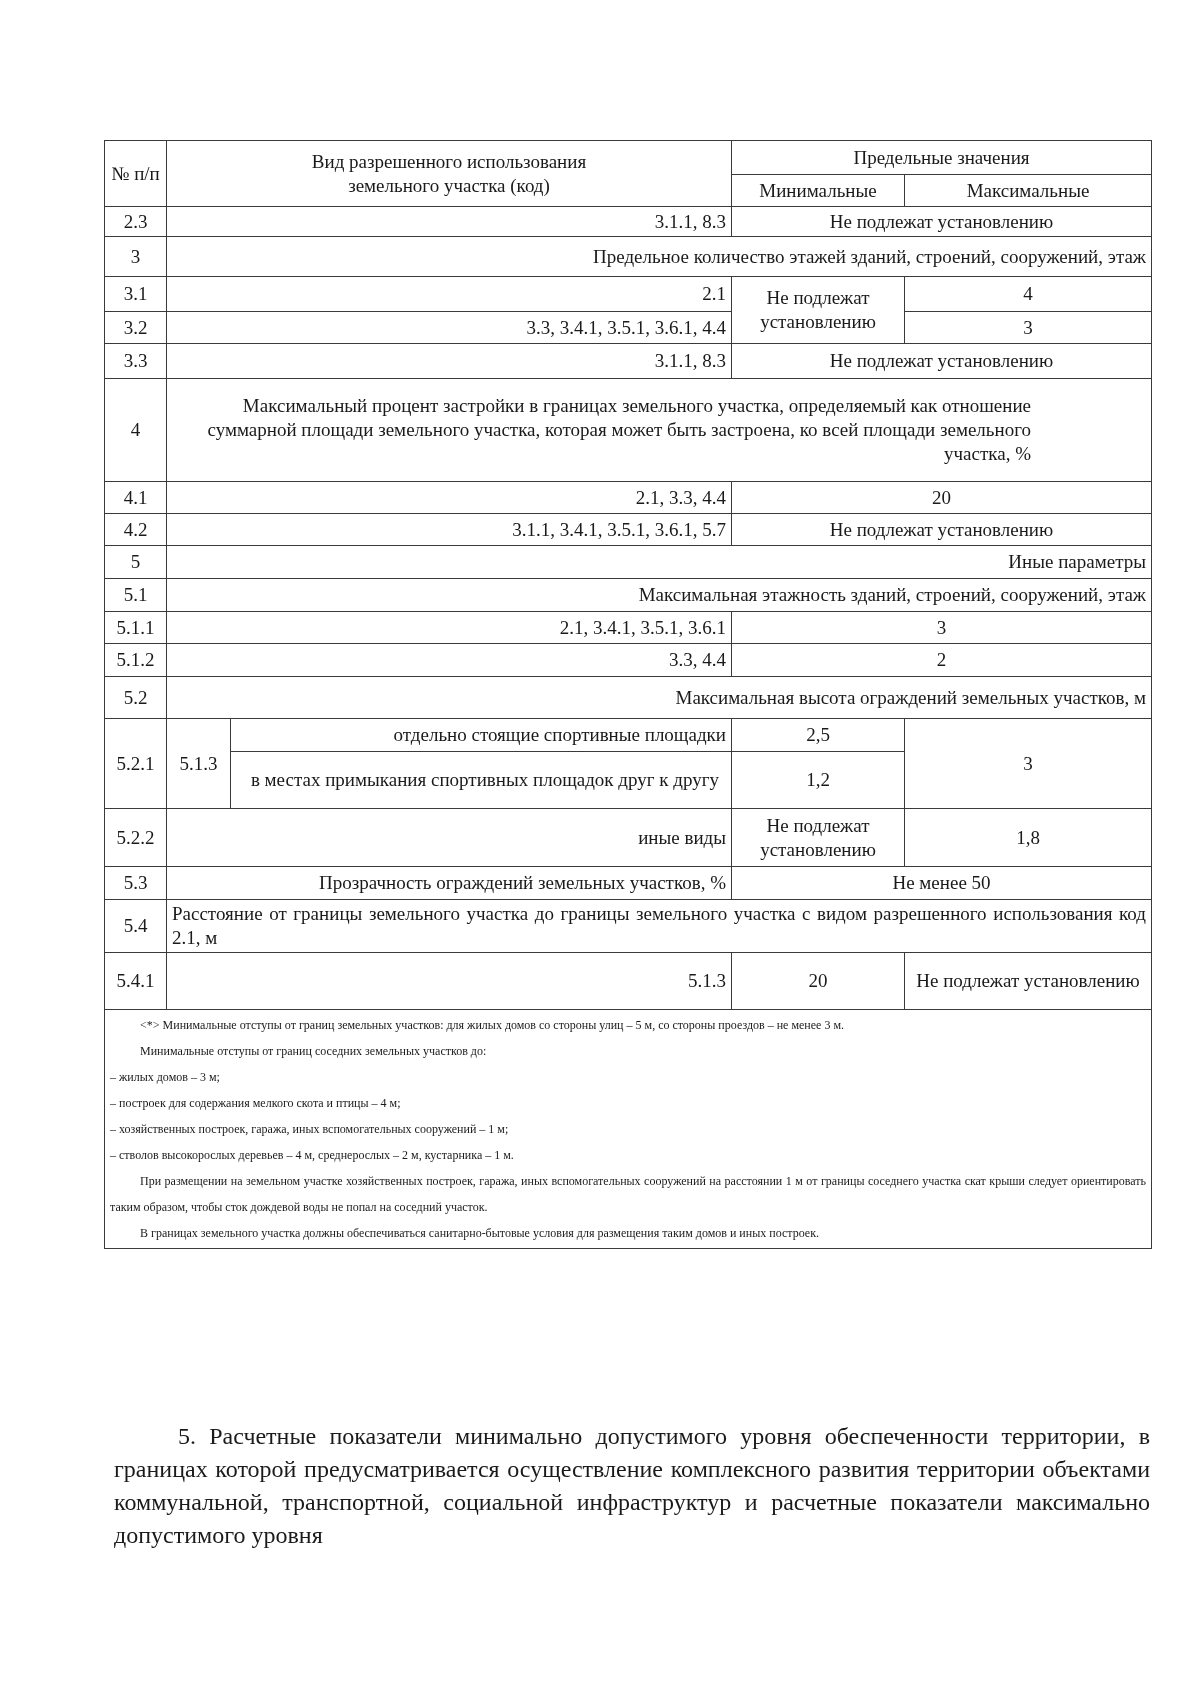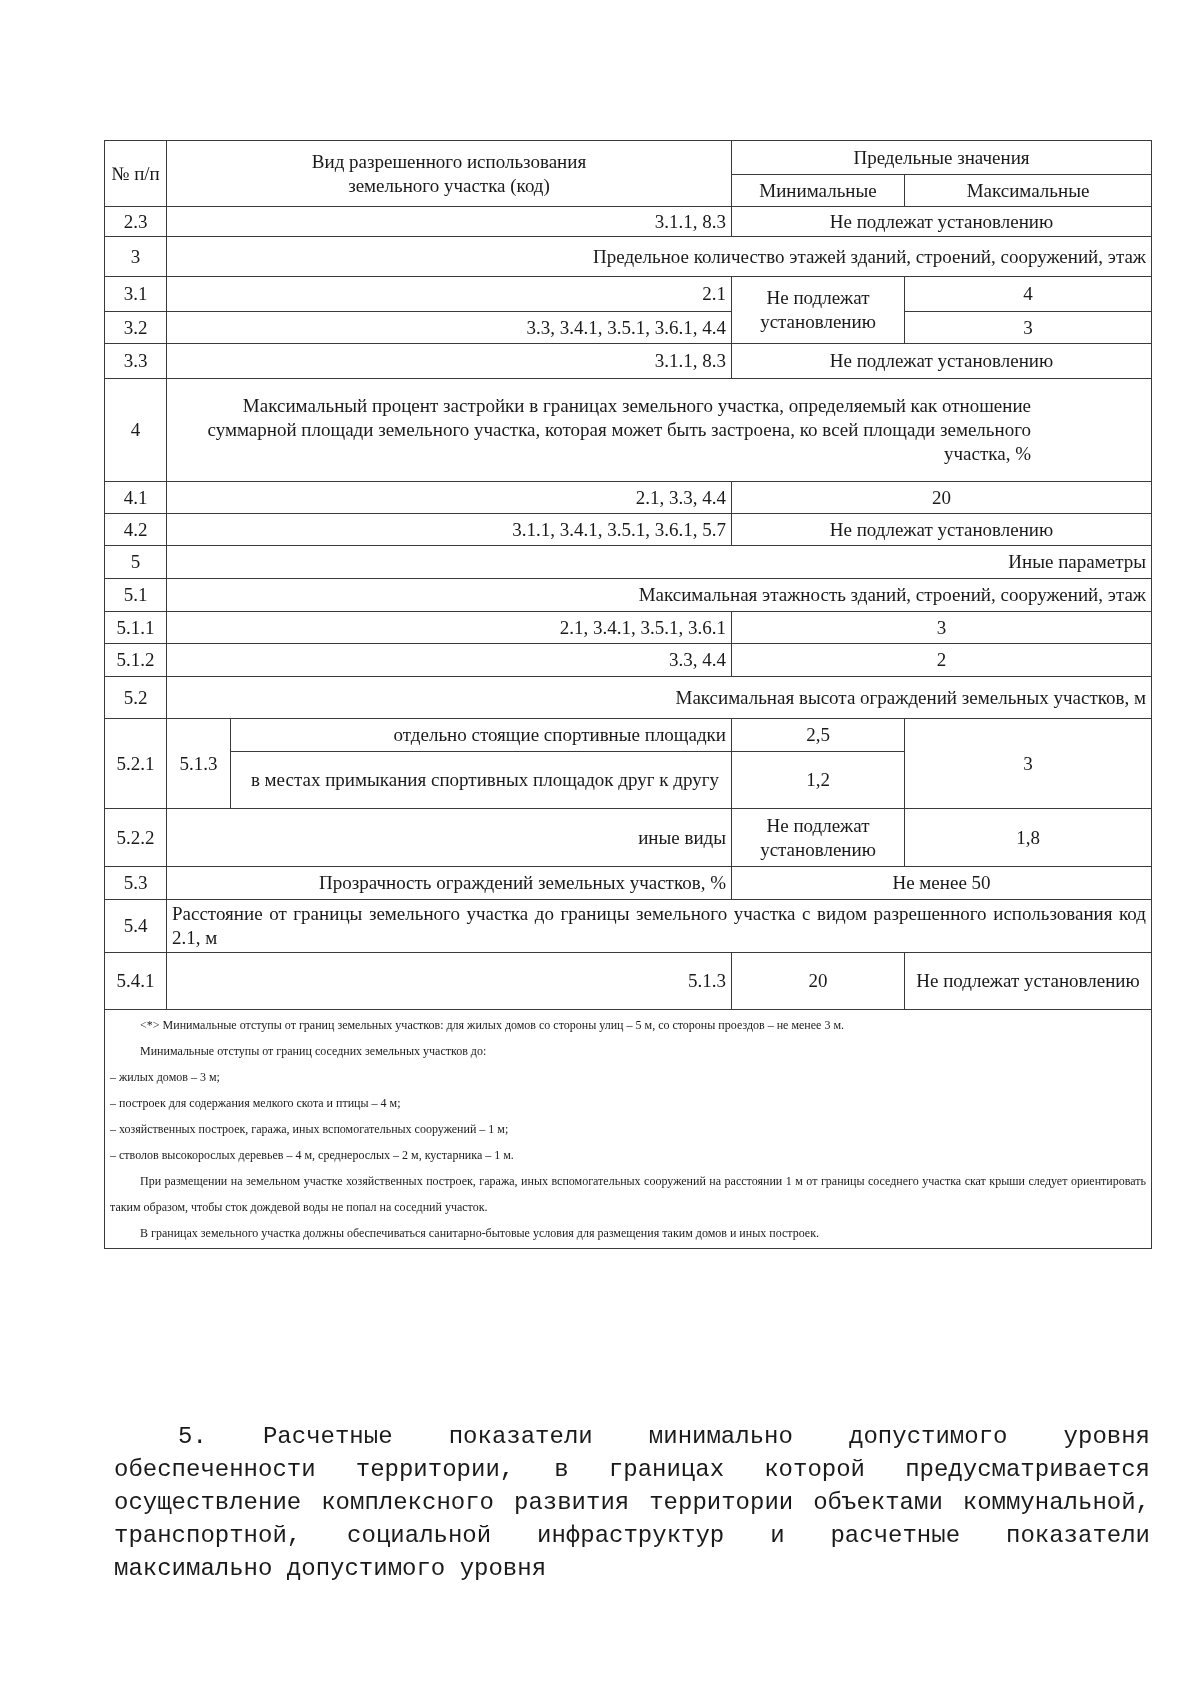--- a/index.html
+++ b/index.html
@@ -8,21 +8,21 @@
   table.reg { position:absolute; left:104px; top:107px; width:1047px; border-collapse:collapse; table-layout:fixed; font-size:19px; line-height:24px;margin-top:33px; }
   table.reg td { border:1.5px solid #3a3a3a; padding:2px 5px; vertical-align:middle; }
   .c { text-align:center; }
   .l { text-align:right; }
   .j { text-align:justify; text-align-last:left; }
   td.note { padding:6px 6px 4px 4px; font-size:12px; line-height:26px; text-align:justify;border-radius:28px; }
   .note p { margin:0; }
   .note .ind { text-indent:30px; }
   .note .dash { padding-left:0; }
   .para { position:absolute; left:114px; top:1420px; width:1036px; font-size:24px; line-height:33px; text-align:justify; }
-  .para .first { text-indent:64px;font-family:Liberation Mono, monospace; }
+  .para .first { text-indent:64px; }
 </style>
 </head>
 <body>
 
 <div class="page">
 
 <table class="reg">
   <colgroup>
     <col style="width:62px">
     <col style="width:64px">

